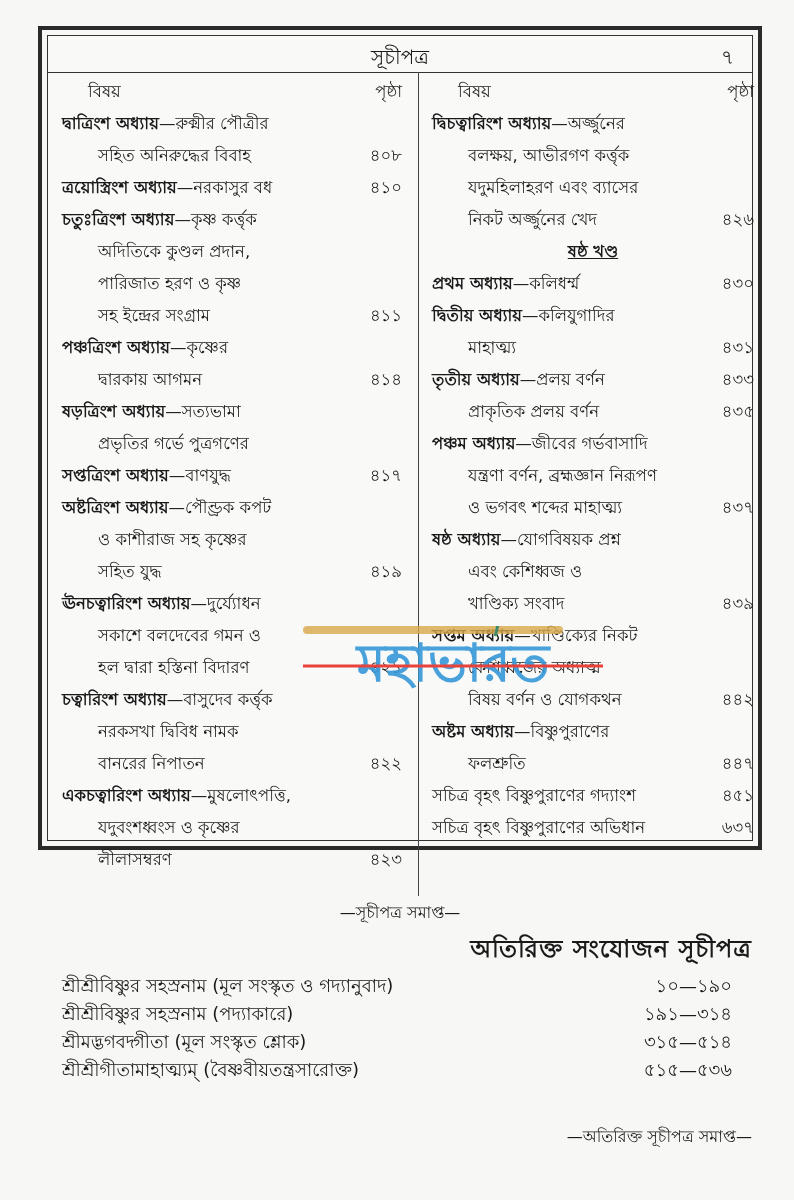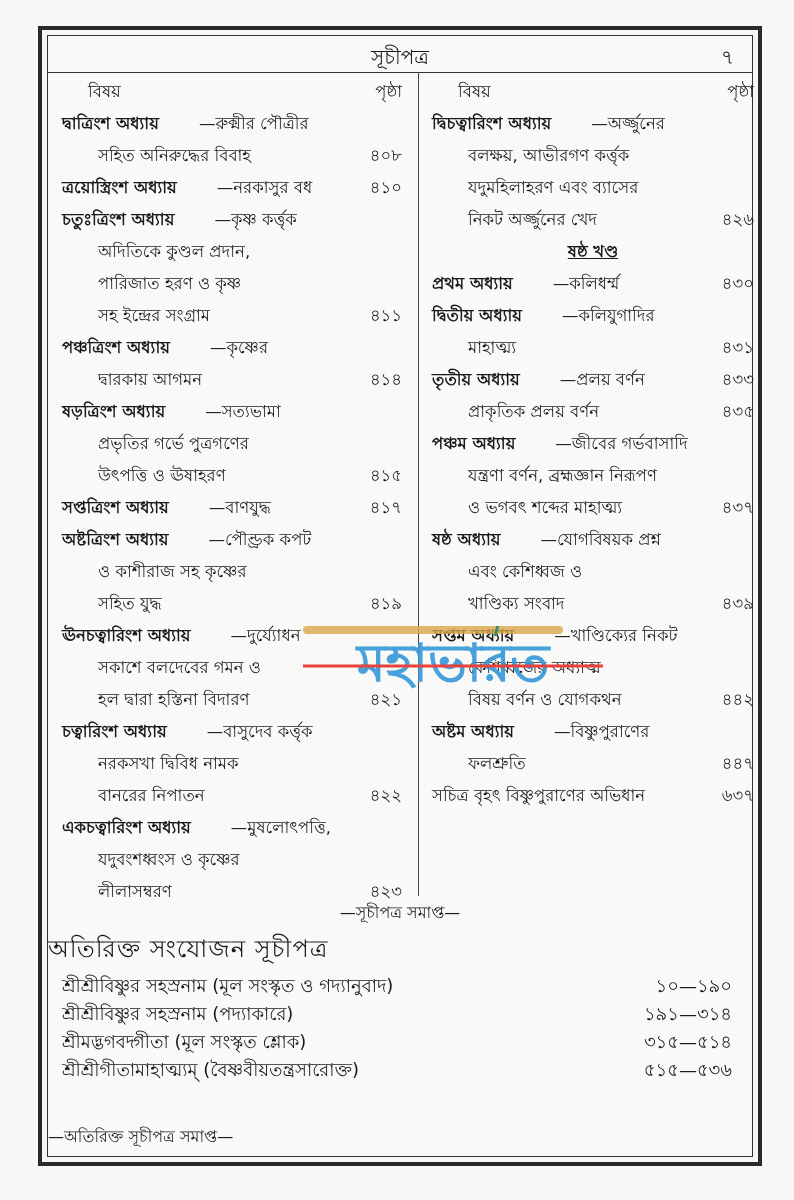--- a/index.html
+++ b/index.html
@@ -1,40 +1,40 @@
 <!DOCTYPE html>
 <html><head>
 <meta charset="utf-8">
 <style>
   html,body{margin:0;padding:0;}
   body{width:794px;height:1200px;background:#f7f7f5;position:relative;overflow:hidden;
        font-family:"DejaVu Sans",sans-serif;color:#1a1a1a;}
-  .frame{position:absolute;left:38px;top:26px;width:724px;height:1140px;
+  .frame{position:absolute;left:38px;top:26px;width:724px;height:824px;
          border:4px solid #2a2a2a;box-sizing:border-box;}
   .inner{position:absolute;left:5px;top:5px;right:5px;bottom:5px;border:1px solid #333;
          background:#f9f9f8;}
   .head{position:absolute;left:0;right:0;top:0;height:36px;border-bottom:1.5px solid #333;}
   .head .title{position:absolute;left:0;right:0;top:6px;text-align:center;font-size:20px;}
   .head .pgno{position:absolute;right:18px;top:6px;font-size:20px;}
   .vline{position:absolute;left:370px;top:36px;height:824px;border-left:1px solid #444;}
   .col{position:absolute;top:40px;font-size:16.5px;}
   .col.left{left:14px;width:340px;}
   .col.right{left:384px;width:322px;}
   .row{position:relative;height:32px;line-height:32px;white-space:nowrap;}
   .row .txt.main{font-weight:bold;}
-  .row .txt .sep{font-weight:normal;margin-left:40px;}
+  .row .txt .sep{font-weight:normal;}
   .row .txt.sub{padding-left:36px;}
   .row .pg{position:absolute;right:0;top:0;}
   .row.hdr .txt{padding-left:26px;}
   .row.center{text-align:center;font-weight:bold;text-decoration:underline;}
   .end1{position:absolute;left:0;right:0;top:864px;text-align:center;font-size:16px;}
-  .addtitle{position:absolute;left:0;right:0;top:894px;text-align:left;font-size:24px;font-weight:normal;letter-spacing:1px;}
+  .addtitle{position:absolute;left:0;right:0;top:894px;text-align:right;font-size:24px;font-weight:bold;letter-spacing:1px;}
   .addlist{position:absolute;left:14px;right:20px;top:936px;font-size:18px;}
   .addlist .row{height:28px;line-height:28px;}
-  .end2{position:absolute;left:0;right:0;top:1088px;text-align:left;font-size:16px;}
+  .end2{position:absolute;left:0;right:0;top:1088px;text-align:right;font-size:16px;}
   .wm{position:absolute;left:255px;top:590px;width:300px;height:70px;pointer-events:none;}
 </style>
 </head>
 <body>
 
 <div class="frame">
   <div class="inner">
 
     <div class="head">
       <div class="title">সূচীপত্র</div>
@@ -52,21 +52,20 @@
         <div class="row"><span class="txt sub">সহিত অনিরুদ্ধের বিবাহ</span><span class="pg">৪০৮</span></div>
         <div class="row"><span class="txt main"><span>ত্রয়োস্ত্রিংশ অধ্যায়</span><span class="sep">—নরকাসুর বধ</span></span><span class="pg">৪১০</span></div>
         <div class="row"><span class="txt main"><span>চতুঃত্রিংশ অধ্যায়</span><span class="sep">—কৃষ্ণ কর্ত্তৃক</span></span><span class="pg"></span></div>
         <div class="row"><span class="txt sub">অদিতিকে কুণ্ডল প্রদান,</span><span class="pg"></span></div>
         <div class="row"><span class="txt sub">পারিজাত হরণ ও কৃষ্ণ</span><span class="pg"></span></div>
         <div class="row"><span class="txt sub">সহ ইন্দ্রের সংগ্রাম</span><span class="pg">৪১১</span></div>
         <div class="row"><span class="txt main"><span>পঞ্চত্রিংশ অধ্যায়</span><span class="sep">—কৃষ্ণের</span></span><span class="pg"></span></div>
         <div class="row"><span class="txt sub">দ্বারকায় আগমন</span><span class="pg">৪১৪</span></div>
         <div class="row"><span class="txt main"><span>ষড়ত্রিংশ অধ্যায়</span><span class="sep">—সত্যভামা</span></span><span class="pg"></span></div>
         <div class="row"><span class="txt sub">প্রভৃতির গর্ভে পুত্রগণের</span><span class="pg"></span></div>
-        <div class="row"><span class="txt sub">উৎপত্তি ও ঊষাহরণ</span><span class="pg">৪১৫</span></div>
         <div class="row"><span class="txt main"><span>সপ্তত্রিংশ অধ্যায়</span><span class="sep">—বাণযুদ্ধ</span></span><span class="pg">৪১৭</span></div>
         <div class="row"><span class="txt main"><span>অষ্টত্রিংশ অধ্যায়</span><span class="sep">—পৌণ্ড্রক কপট</span></span><span class="pg"></span></div>
         <div class="row"><span class="txt sub">ও কাশীরাজ সহ কৃষ্ণের</span><span class="pg"></span></div>
         <div class="row"><span class="txt sub">সহিত যুদ্ধ</span><span class="pg">৪১৯</span></div>
         <div class="row"><span class="txt main"><span>ঊনচত্বারিংশ অধ্যায়</span><span class="sep">—দুর্য্যোধন</span></span><span class="pg"></span></div>
         <div class="row"><span class="txt sub">সকাশে বলদেবের গমন ও</span><span class="pg"></span></div>
         <div class="row"><span class="txt sub">হল দ্বারা হস্তিনা বিদারণ</span><span class="pg">৪২১</span></div>
         <div class="row"><span class="txt main"><span>চত্বারিংশ অধ্যায়</span><span class="sep">—বাসুদেব কর্ত্তৃক</span></span><span class="pg"></span></div>
         <div class="row"><span class="txt sub">নরকসখা দ্বিবিধ নামক</span><span class="pg"></span></div>
         <div class="row"><span class="txt sub">বানরের নিপাতন</span><span class="pg">৪২২</span></div>
@@ -94,20 +93,21 @@
         <div class="row"><span class="txt sub">যন্ত্রণা বর্ণন, ব্রহ্মজ্ঞান নিরূপণ</span><span class="pg"></span></div>
         <div class="row"><span class="txt sub">ও ভগবৎ শব্দের মাহাত্ম্য</span><span class="pg">৪৩৭</span></div>
         <div class="row"><span class="txt main"><span>ষষ্ঠ অধ্যায়</span><span class="sep">—যোগবিষয়ক প্রশ্ন</span></span><span class="pg"></span></div>
         <div class="row"><span class="txt sub">এবং কেশিধ্বজ ও</span><span class="pg"></span></div>
         <div class="row"><span class="txt sub">খাণ্ডিক্য সংবাদ</span><span class="pg">৪৩৯</span></div>
         <div class="row"><span class="txt main"><span>সপ্তম অধ্যায়</span><span class="sep">—খাণ্ডিক্যের নিকট</span></span><span class="pg"></span></div>
         <div class="row"><span class="txt sub">কেশিধ্বজের অধ্যাত্ম</span><span class="pg"></span></div>
         <div class="row"><span class="txt sub">বিষয় বর্ণন ও যোগকথন</span><span class="pg">৪৪২</span></div>
         <div class="row"><span class="txt main"><span>অষ্টম অধ্যায়</span><span class="sep">—বিষ্ণুপুরাণের</span></span><span class="pg"></span></div>
         <div class="row"><span class="txt sub">ফলশ্রুতি</span><span class="pg">৪৪৭</span></div>
+        <div class="row"><span class="txt ">সচিত্র বৃহৎ বিষ্ণুপুরাণের গদ্যাংশ</span><span class="pg">৪৫১</span></div>
         <div class="row"><span class="txt ">সচিত্র বৃহৎ বিষ্ণুপুরাণের অভিধান</span><span class="pg">৬৩৭</span></div>
       </div>
 
     <div class="end1">—সূচীপত্র সমাপ্ত—</div>
     <div class="addtitle">অতিরিক্ত সংযোজন সূচীপত্র</div>
     <div class="addlist" id="addlist">
         <div class="row"><span>শ্রীশ্রীবিষ্ণুর সহস্রনাম (মূল সংস্কৃত ও গদ্যানুবাদ)</span><span class="pg">১০—১৯০</span></div>
         <div class="row"><span>শ্রীশ্রীবিষ্ণুর সহস্রনাম (পদ্যাকারে)</span><span class="pg">১৯১—৩১৪</span></div>
         <div class="row"><span>শ্রীমদ্ভগবদ্গীতা (মূল সংস্কৃত শ্লোক)</span><span class="pg">৩১৫—৫১৪</span></div>
         <div class="row"><span>শ্রীশ্রীগীতামাহাত্ম্যম্ (বৈষ্ণবীয়তন্ত্রসারোক্ত)</span><span class="pg">৫১৫—৫৩৬</span></div>

